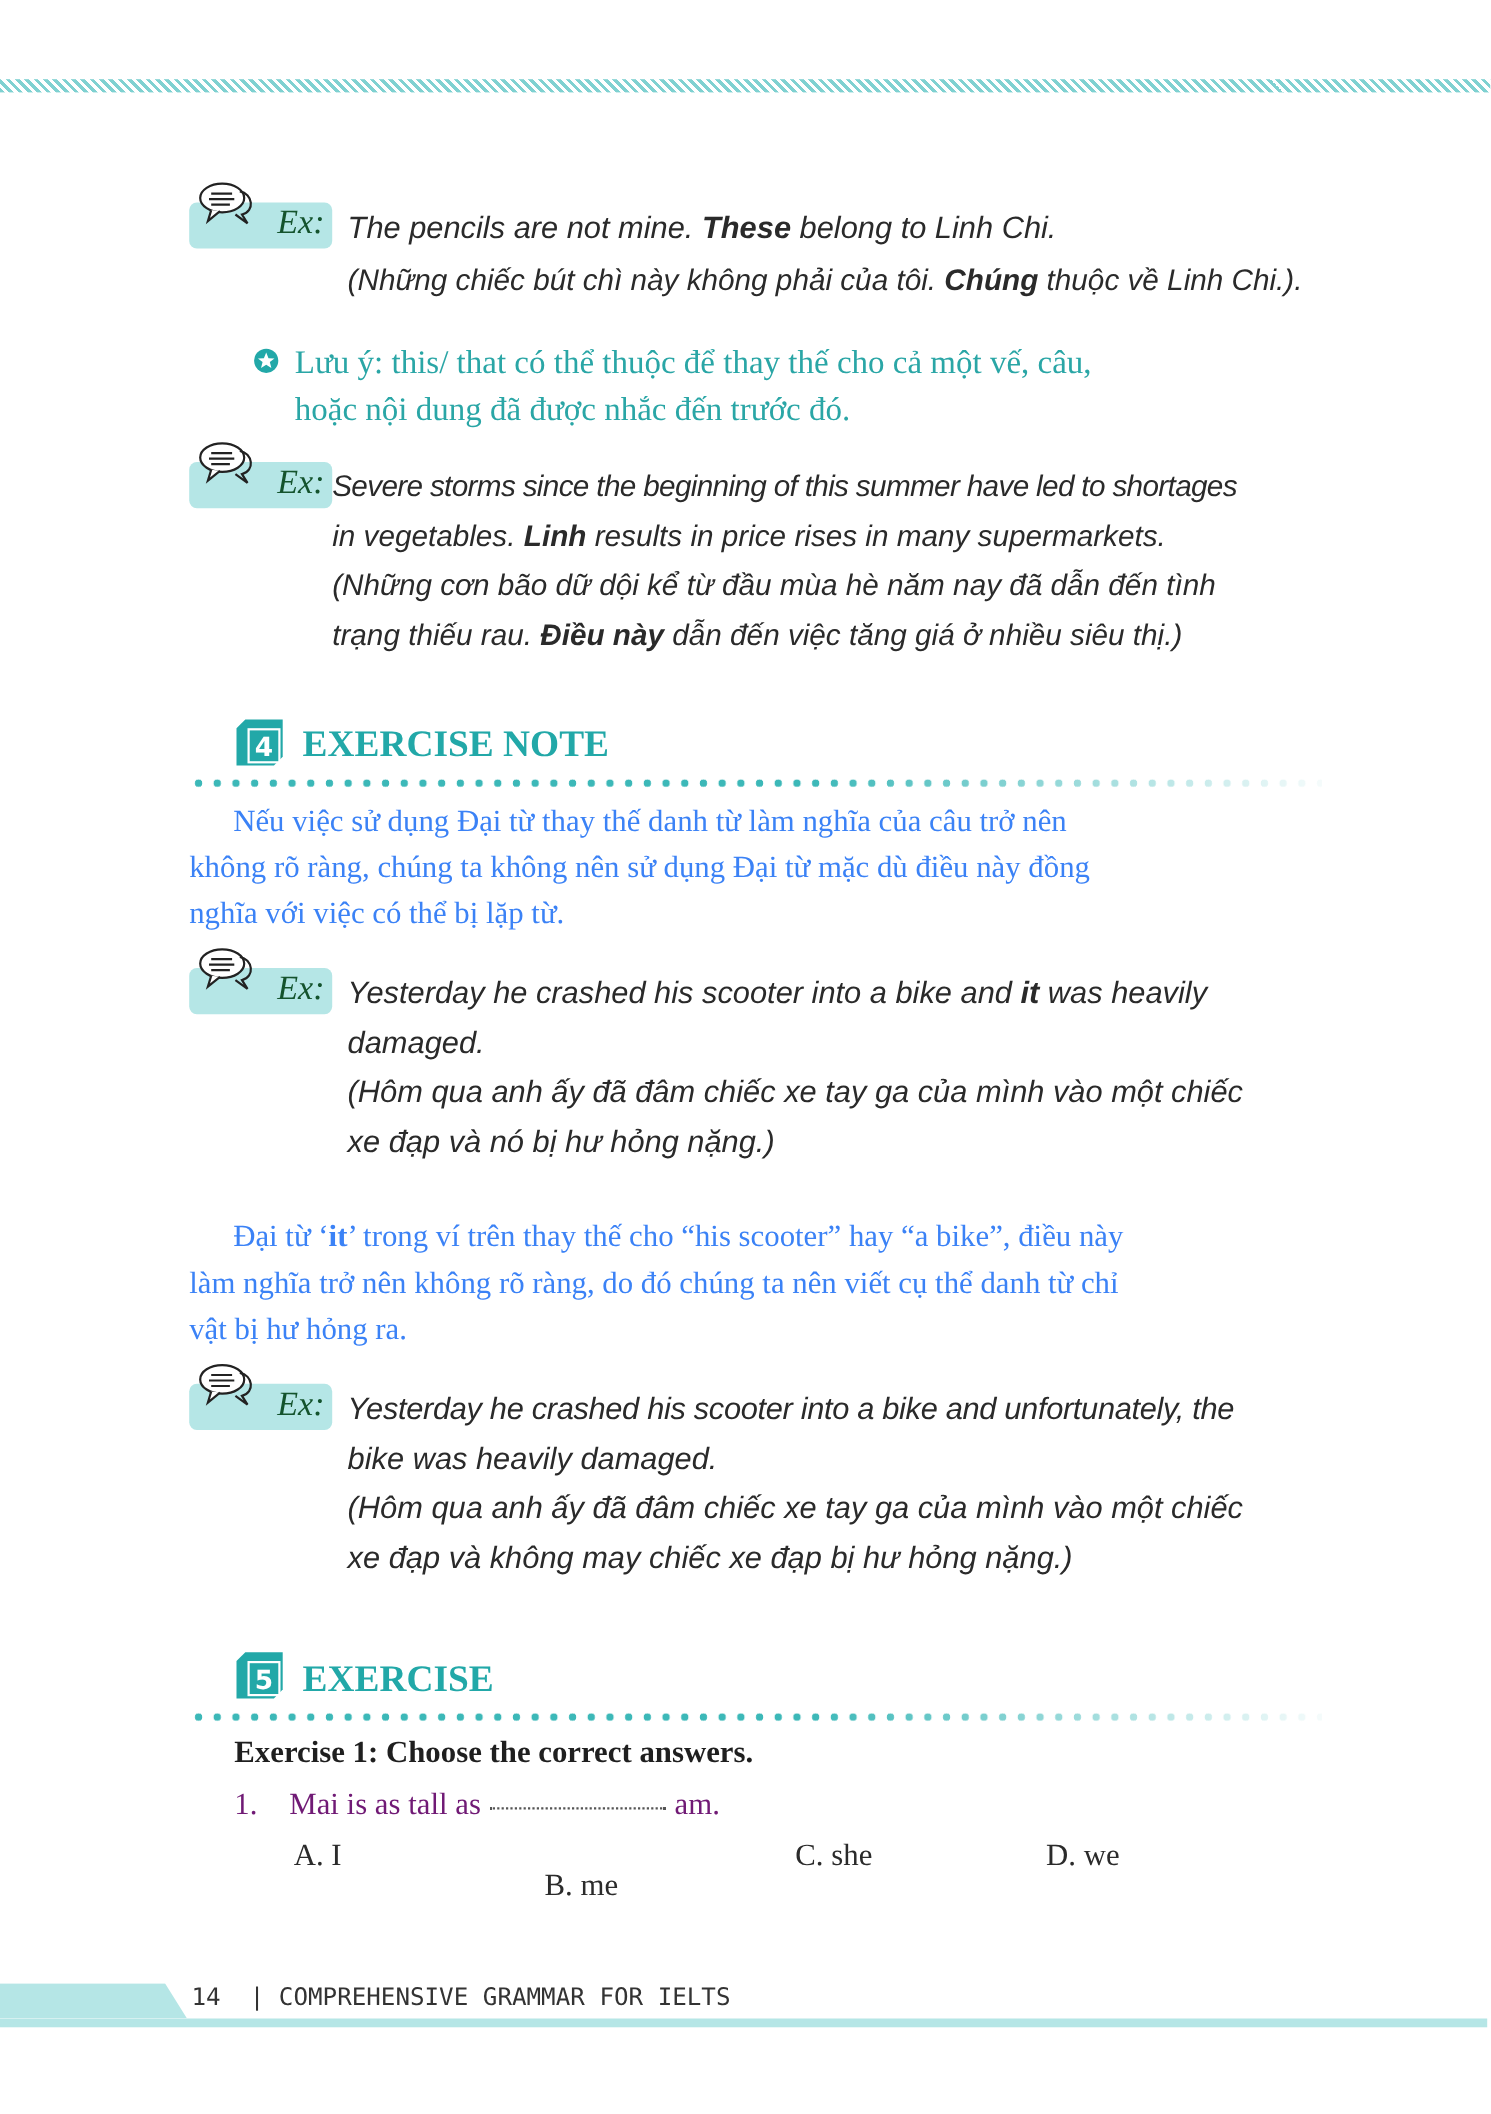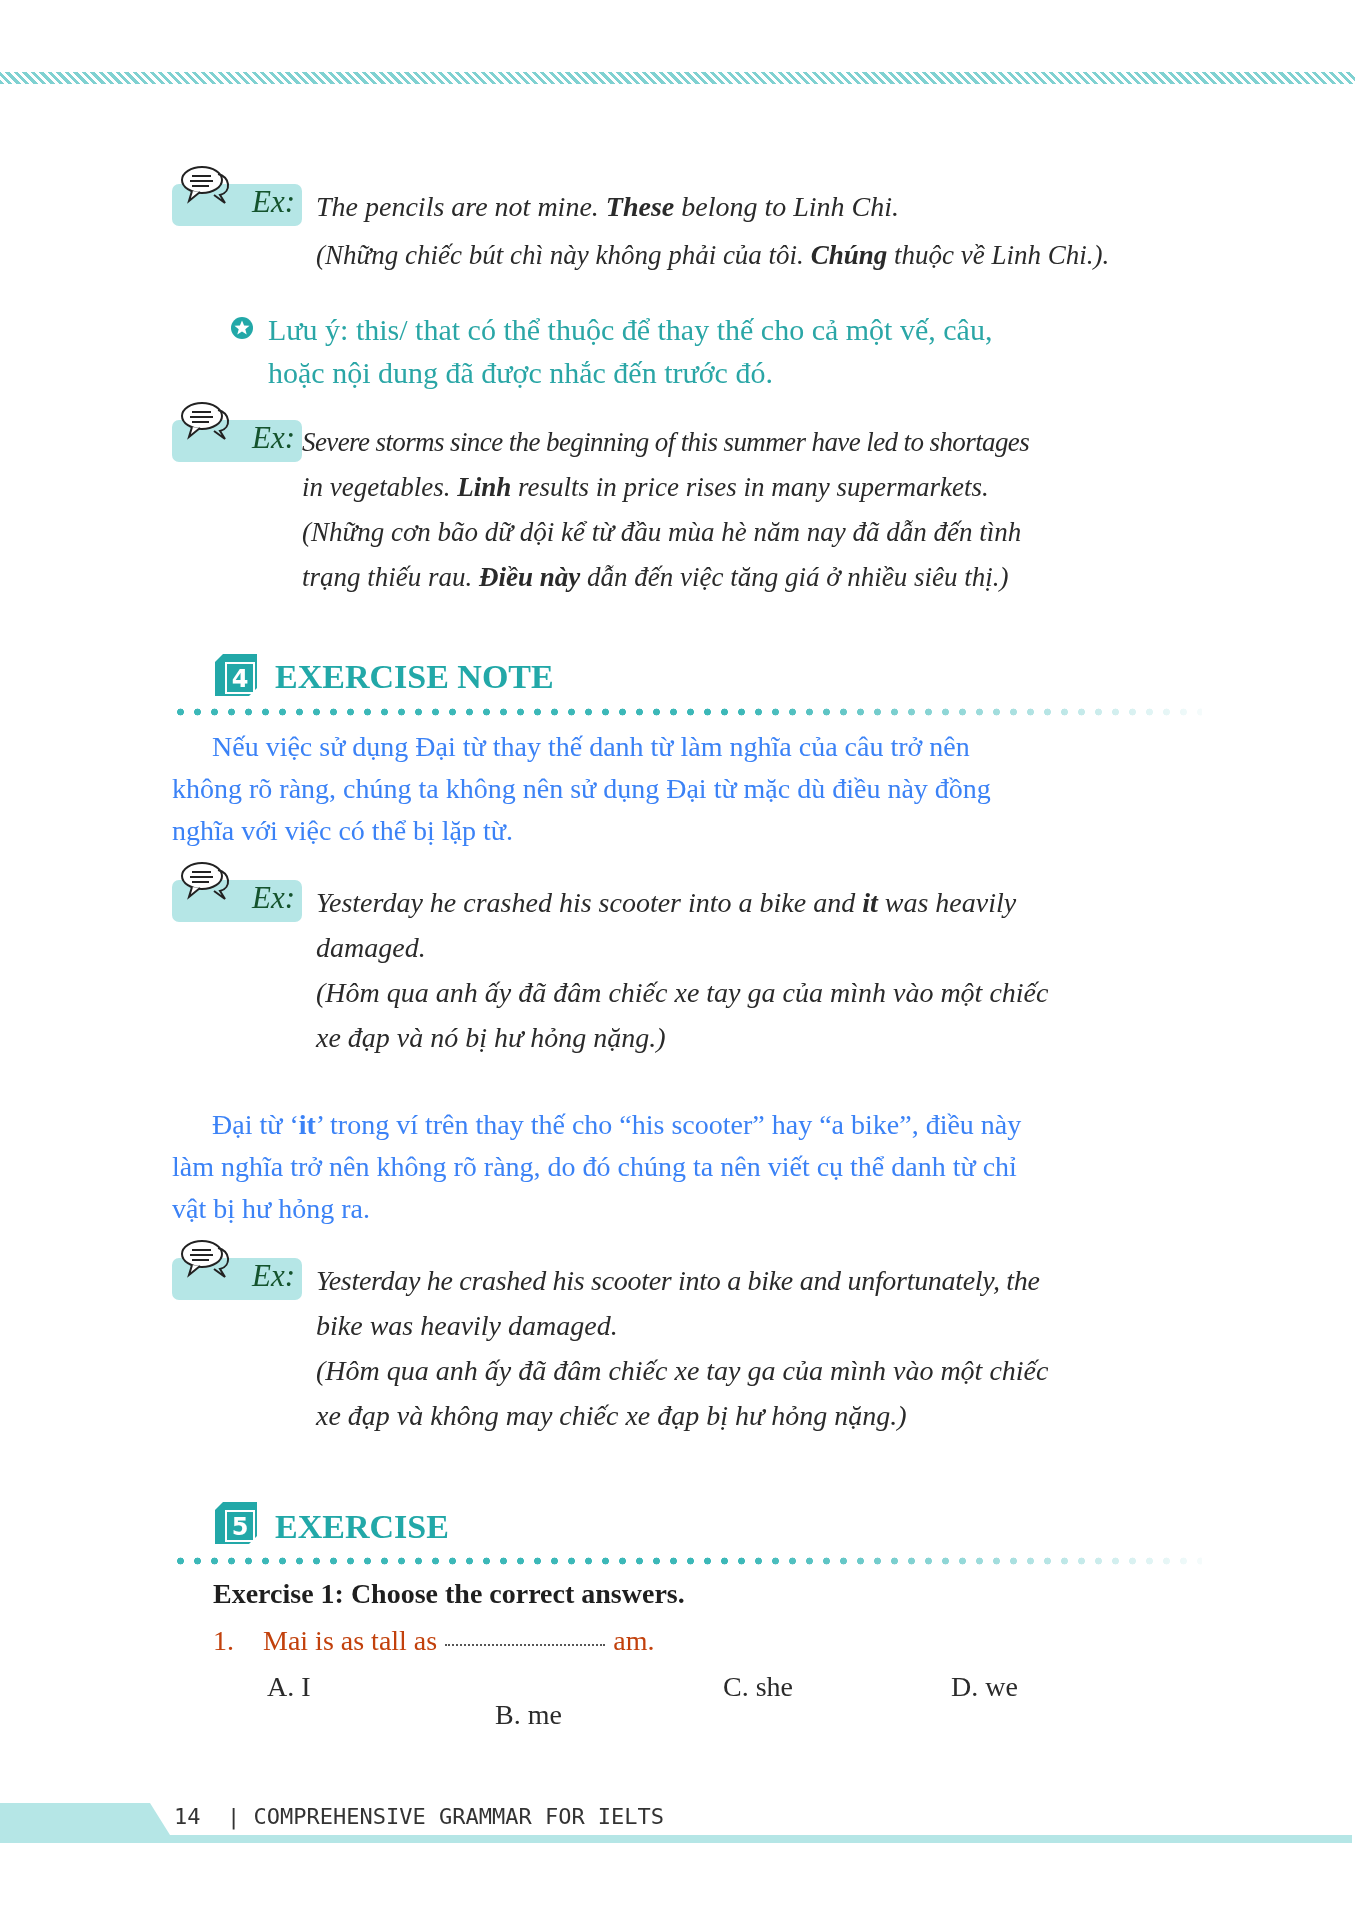--- a/index.html
+++ b/index.html
@@ -15,21 +15,21 @@
   .ex-badge {
     position: absolute; left: 0; top: 6px; width: 130px; height: 42px; background: #b5e6e6;
     border-radius: 7px;
   }
   .bubble-icon { position: absolute; left: 6px; top: -14px; width: 56px; height: 44px; }
   .ex-label {
     position: absolute; left: 80px; top: 6px; font-family: "Liberation Serif", serif; font-style: italic;
     font-size: 31px; color: #14532d;
   }
   .ex-text {
-    position: absolute; left: 144px; right: 0; font-family: Liberation Serif, serif; font-style: italic;
+    position: absolute; left: 144px; right: 0; font-family: Liberation Sans, sans-serif; font-style: italic;
     font-size: 28px; line-height: 45px; color: #2a2a2a;
   }
   .ex-text b { font-weight: bold; }
   .ex-text .line { display: block; white-space: nowrap; }
   .note {
     position: absolute; left: 230px; width: 980px; color: #2aa6a6;
     font-family: "Liberation Serif", serif; font-size: 30px; line-height: 43px;
   }
   .star-icon { position: absolute; left: 0; top: 8px; width: 24px; height: 24px; }
   .note .txt { margin-left: 38px; }
@@ -48,21 +48,21 @@
   }
   .para {
     position: absolute; left: 172px; width: 1030px; font-family: "Liberation Serif", serif;
     font-size: 28px; line-height: 42px; color: #3b82f6; text-align: justify;
   }
   .para .line { display: block; white-space: nowrap; }
   .ex-heading {
     position: absolute; left: 213px; font-family: "Liberation Serif", serif; font-weight: bold;
     font-size: 28px; color: #1f1f1f;
   }
-  .question { position: absolute; left: 213px; font-family: "Liberation Serif", serif; font-size: 28px; color: #c2410c; }
+  .question { position: absolute; left: 213px; font-family: "Liberation Serif", serif; font-size: 28px; color: #701a75; }
   .blank { display: inline-block; width: 160px; border-bottom: 2px dotted #555; margin: 0 8px; vertical-align: 4px; }
   .opt { position: absolute; font-family: "Liberation Serif", serif; font-size: 28px; color: #2b2b2b; }
   .footer-tab {
     position: absolute; left: 0; top: 1803px; width: 170px; height: 32px; background: #b5e6e6;
     clip-path: polygon(0 0, 150px 0, 170px 100%, 0 100%);
   }
   .footer-bar { position: absolute; left: 0; top: 1835px; width: 1352px; height: 8px; background: #b5e6e6; }
   .footer-text {
     position: absolute; left: 174px; top: 1804px; font-family: "DejaVu Sans Mono", "Liberation Mono", monospace;
     font-size: 22px; color: #333; white-space: pre;

